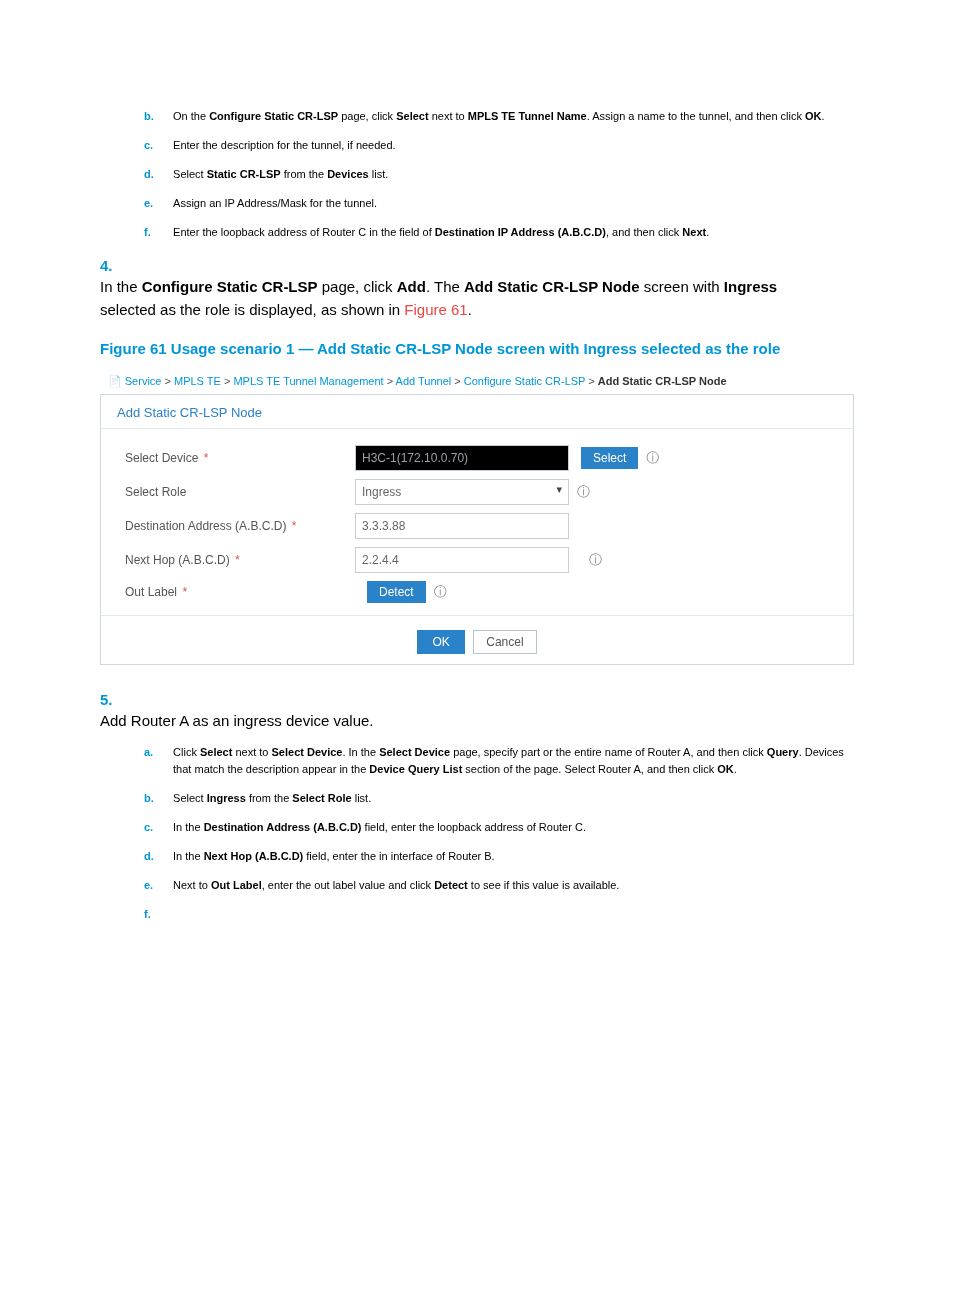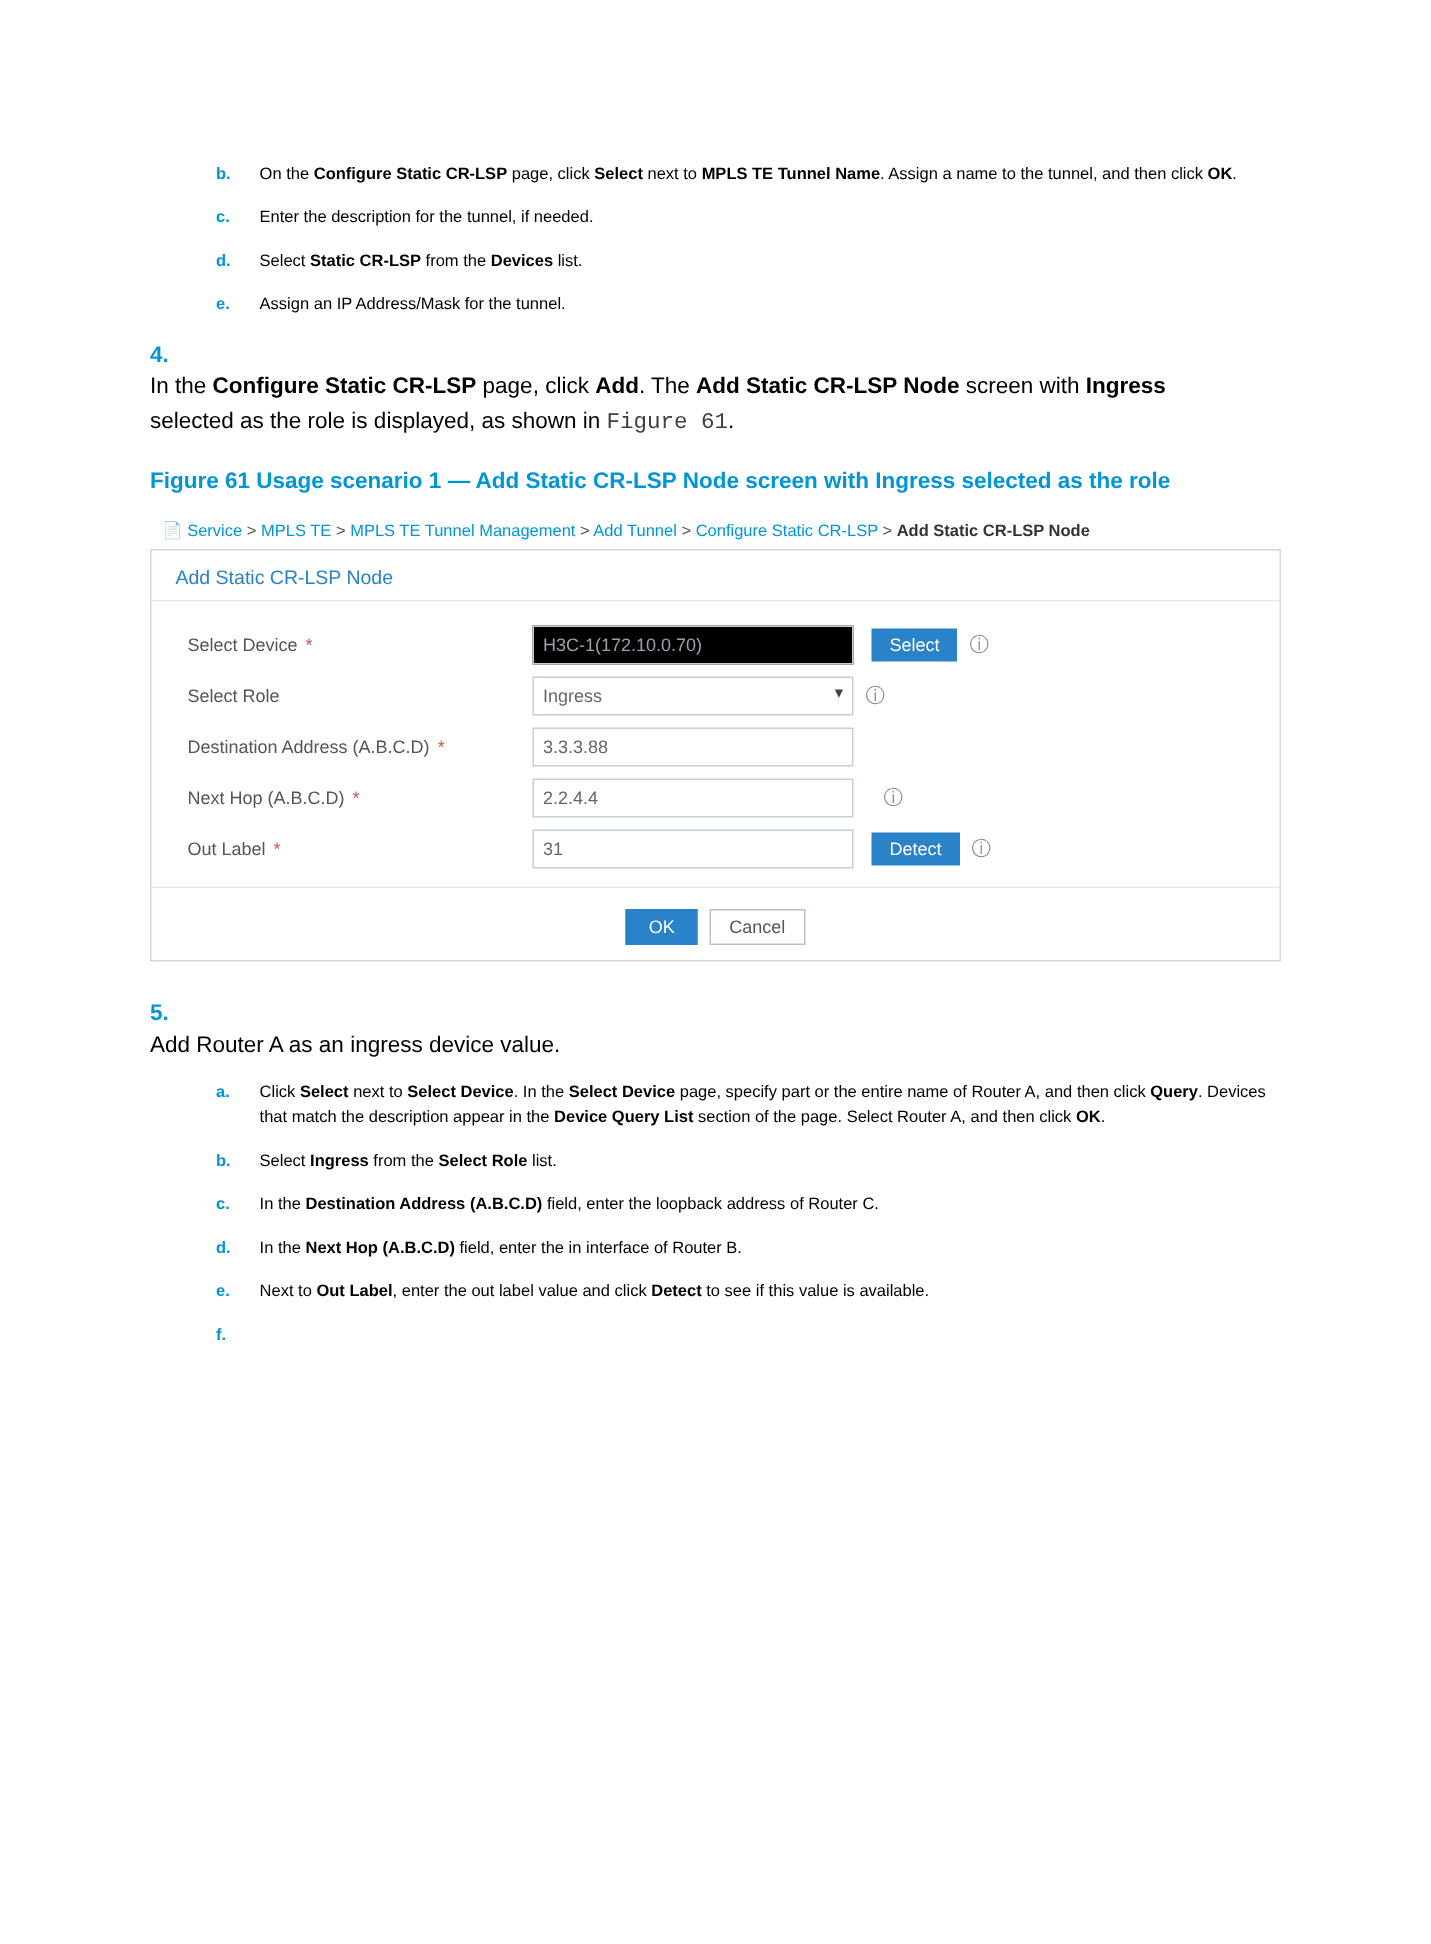--- a/index.html
+++ b/index.html
@@ -19,21 +19,21 @@
   }
   .ol1 { list-style: none; padding: 0; margin: 0; }
   .ol1 > li { margin-bottom: 18px; }
   .num1 { color: #0096d6; font-weight: bold; display: inline-block; width: 44px; vertical-align: top; font-size: 15px; }
   .li1-body { display: inline-block; width: calc(100% - 48px); vertical-align: top; font-size: 15px; line-height: 1.55; }
   .ol2 { list-style: none; padding: 0; margin: 0 0 0 44px; }
   .ol2 > li { margin-top: 12px; font-size: 11px; line-height: 1.55; }
   .num2 { color: #0096d6; font-weight: bold; display: inline-block; width: 26px; vertical-align: top; }
   .li2-body { display: inline-block; width: calc(100% - 30px); vertical-align: top; }
   b { font-weight: bold; }
-  a.figref { color: #404040; text-decoration: none; font-family: Liberation Mono, monospace; }
+  a.figref { color: #ef4444; text-decoration: none; }
   .fig-caption { color: #0096d6; font-weight: bold; font-size: 15px; margin: 16px 0 12px 0; }
 
   
   .panel-wrap { border: none; margin: 0 0 6px 0; }
   .breadcrumb { font-size: 11px; color: #555; padding: 6px 8px; }
   .breadcrumb .svc { color: #0096d6; }
   .breadcrumb .add-tunnel { color: #0096d6; }
   .breadcrumb .cfg { color: #0096d6; }
   .breadcrumb .strong-cr { color: #333; font-weight: bold; }
   .panel { border: 1px solid #cfd8e2; background: #fff; }
@@ -70,20 +70,26 @@
     </li>
     <li>
       <span class="num2">d.</span>
       <span class="li2-body">
         <span>Select </span><b>Static CR-LSP</b><span> from the </span><b>Devices</b><span> list.</span>
       </span>
     </li>
     <li>
       <span class="num2">e.</span>
       <span class="li2-body">Assign an IP Address/Mask for the tunnel.</span>
+    </li>
+    <li>
+      <span class="num2">f.</span>
+      <span class="li2-body">
+        <span>Enter the loopback address of Router C in the field of </span><b>Destination IP Address (A.B.C.D)</b><span>, and then click </span><b>Next</b><span>.</span>
+      </span>
     </li>
   </ul>
 
   <ul class="ol1" style="margin-top:16px">
     <li>
       <span class="num1">4.</span>
       <span class="li1-body">
         <span>In the </span><b>Configure Static CR-LSP</b><span> page, click </span><b>Add</b><span>. The </span><b>Add Static CR-LSP Node</b><span> screen with </span><b>Ingress</b><span> selected as the role is displayed, as shown in </span><a href="#" class="figref">Figure 61</a><span>.</span>
       </span>
     </li>
@@ -124,21 +130,20 @@
         </div>
 
         <div class="frow">
           <div class="flabel"><span>Next Hop (A.B.C.D)</span> <span class="req">*</span></div>
           <div class="finput">2.2.4.4</div>
           <span class="help" style="margin-left:20px">ⓘ</span>
         </div>
 
         <div class="frow">
           <div class="flabel"><span>Out Label</span> <span class="req">*</span></div>
-          <div class="finput">31</div>
           <button class="btn-blue">Detect</button>
           <span class="help">ⓘ</span>
         </div>
 
       </div>
       <div class="panel-footer">
         <button class="btn-ok">OK</button>
         <button class="btn-cancel">Cancel</button>
       </div>
     </div>

